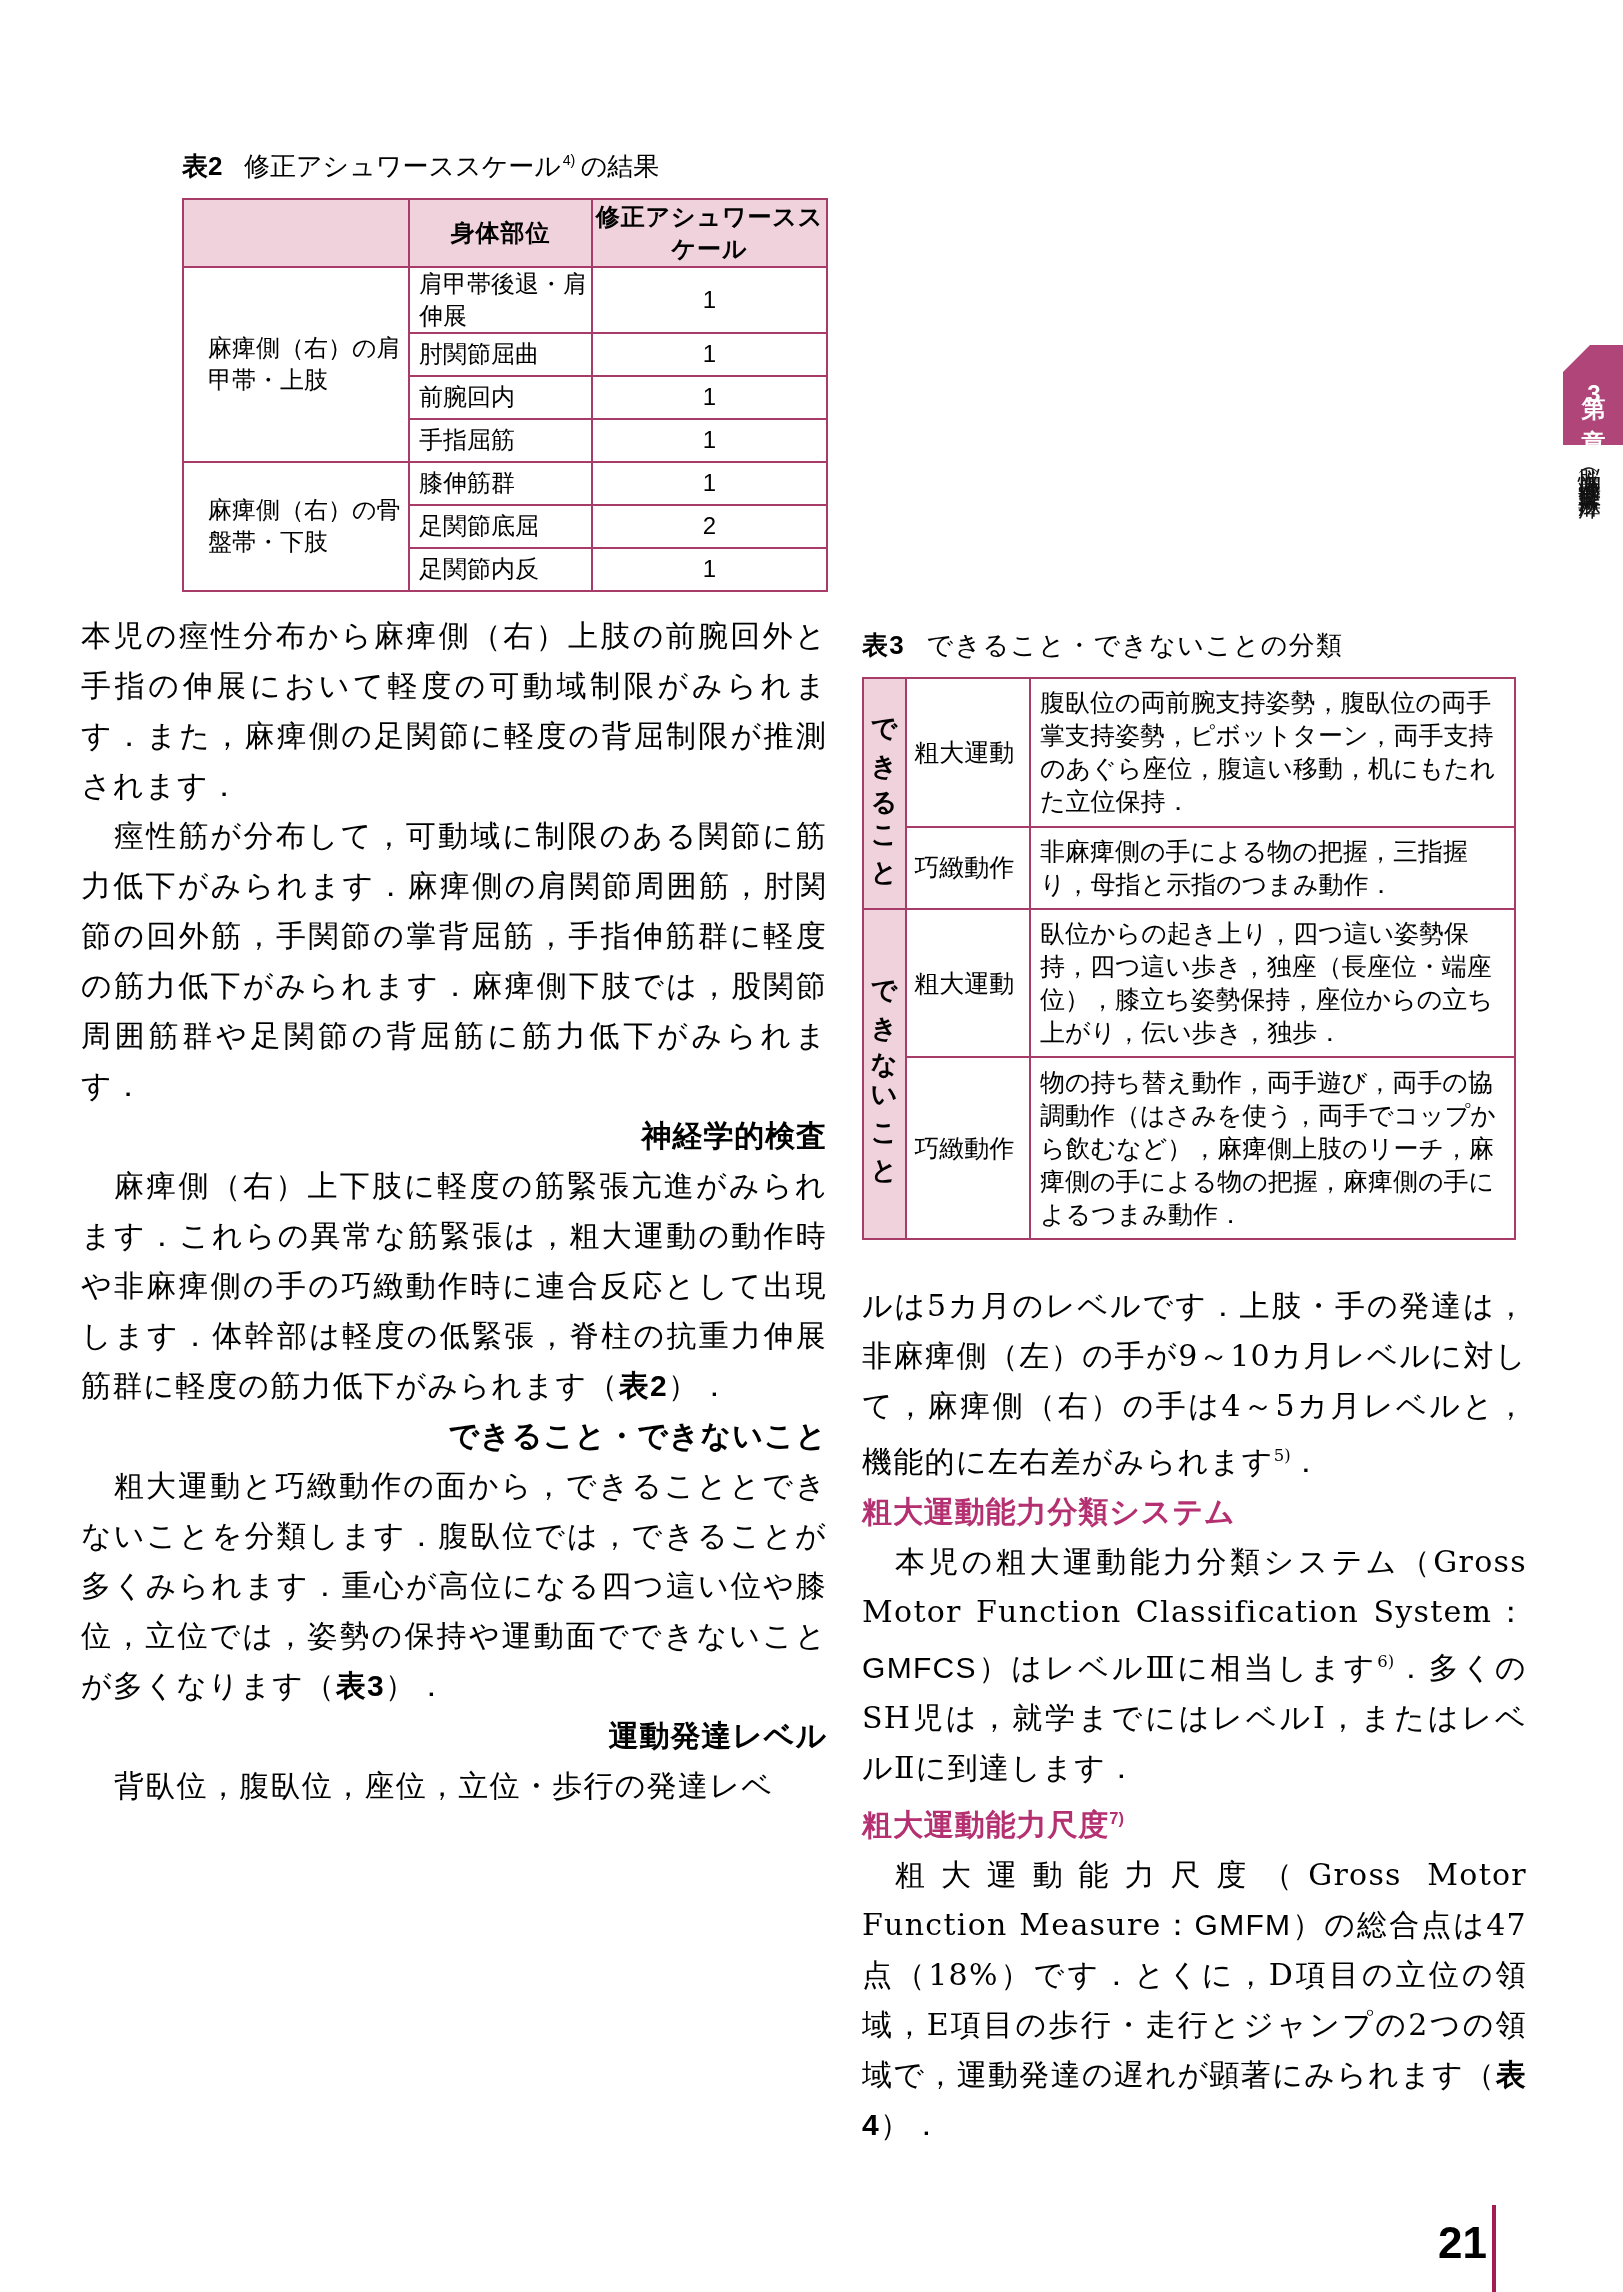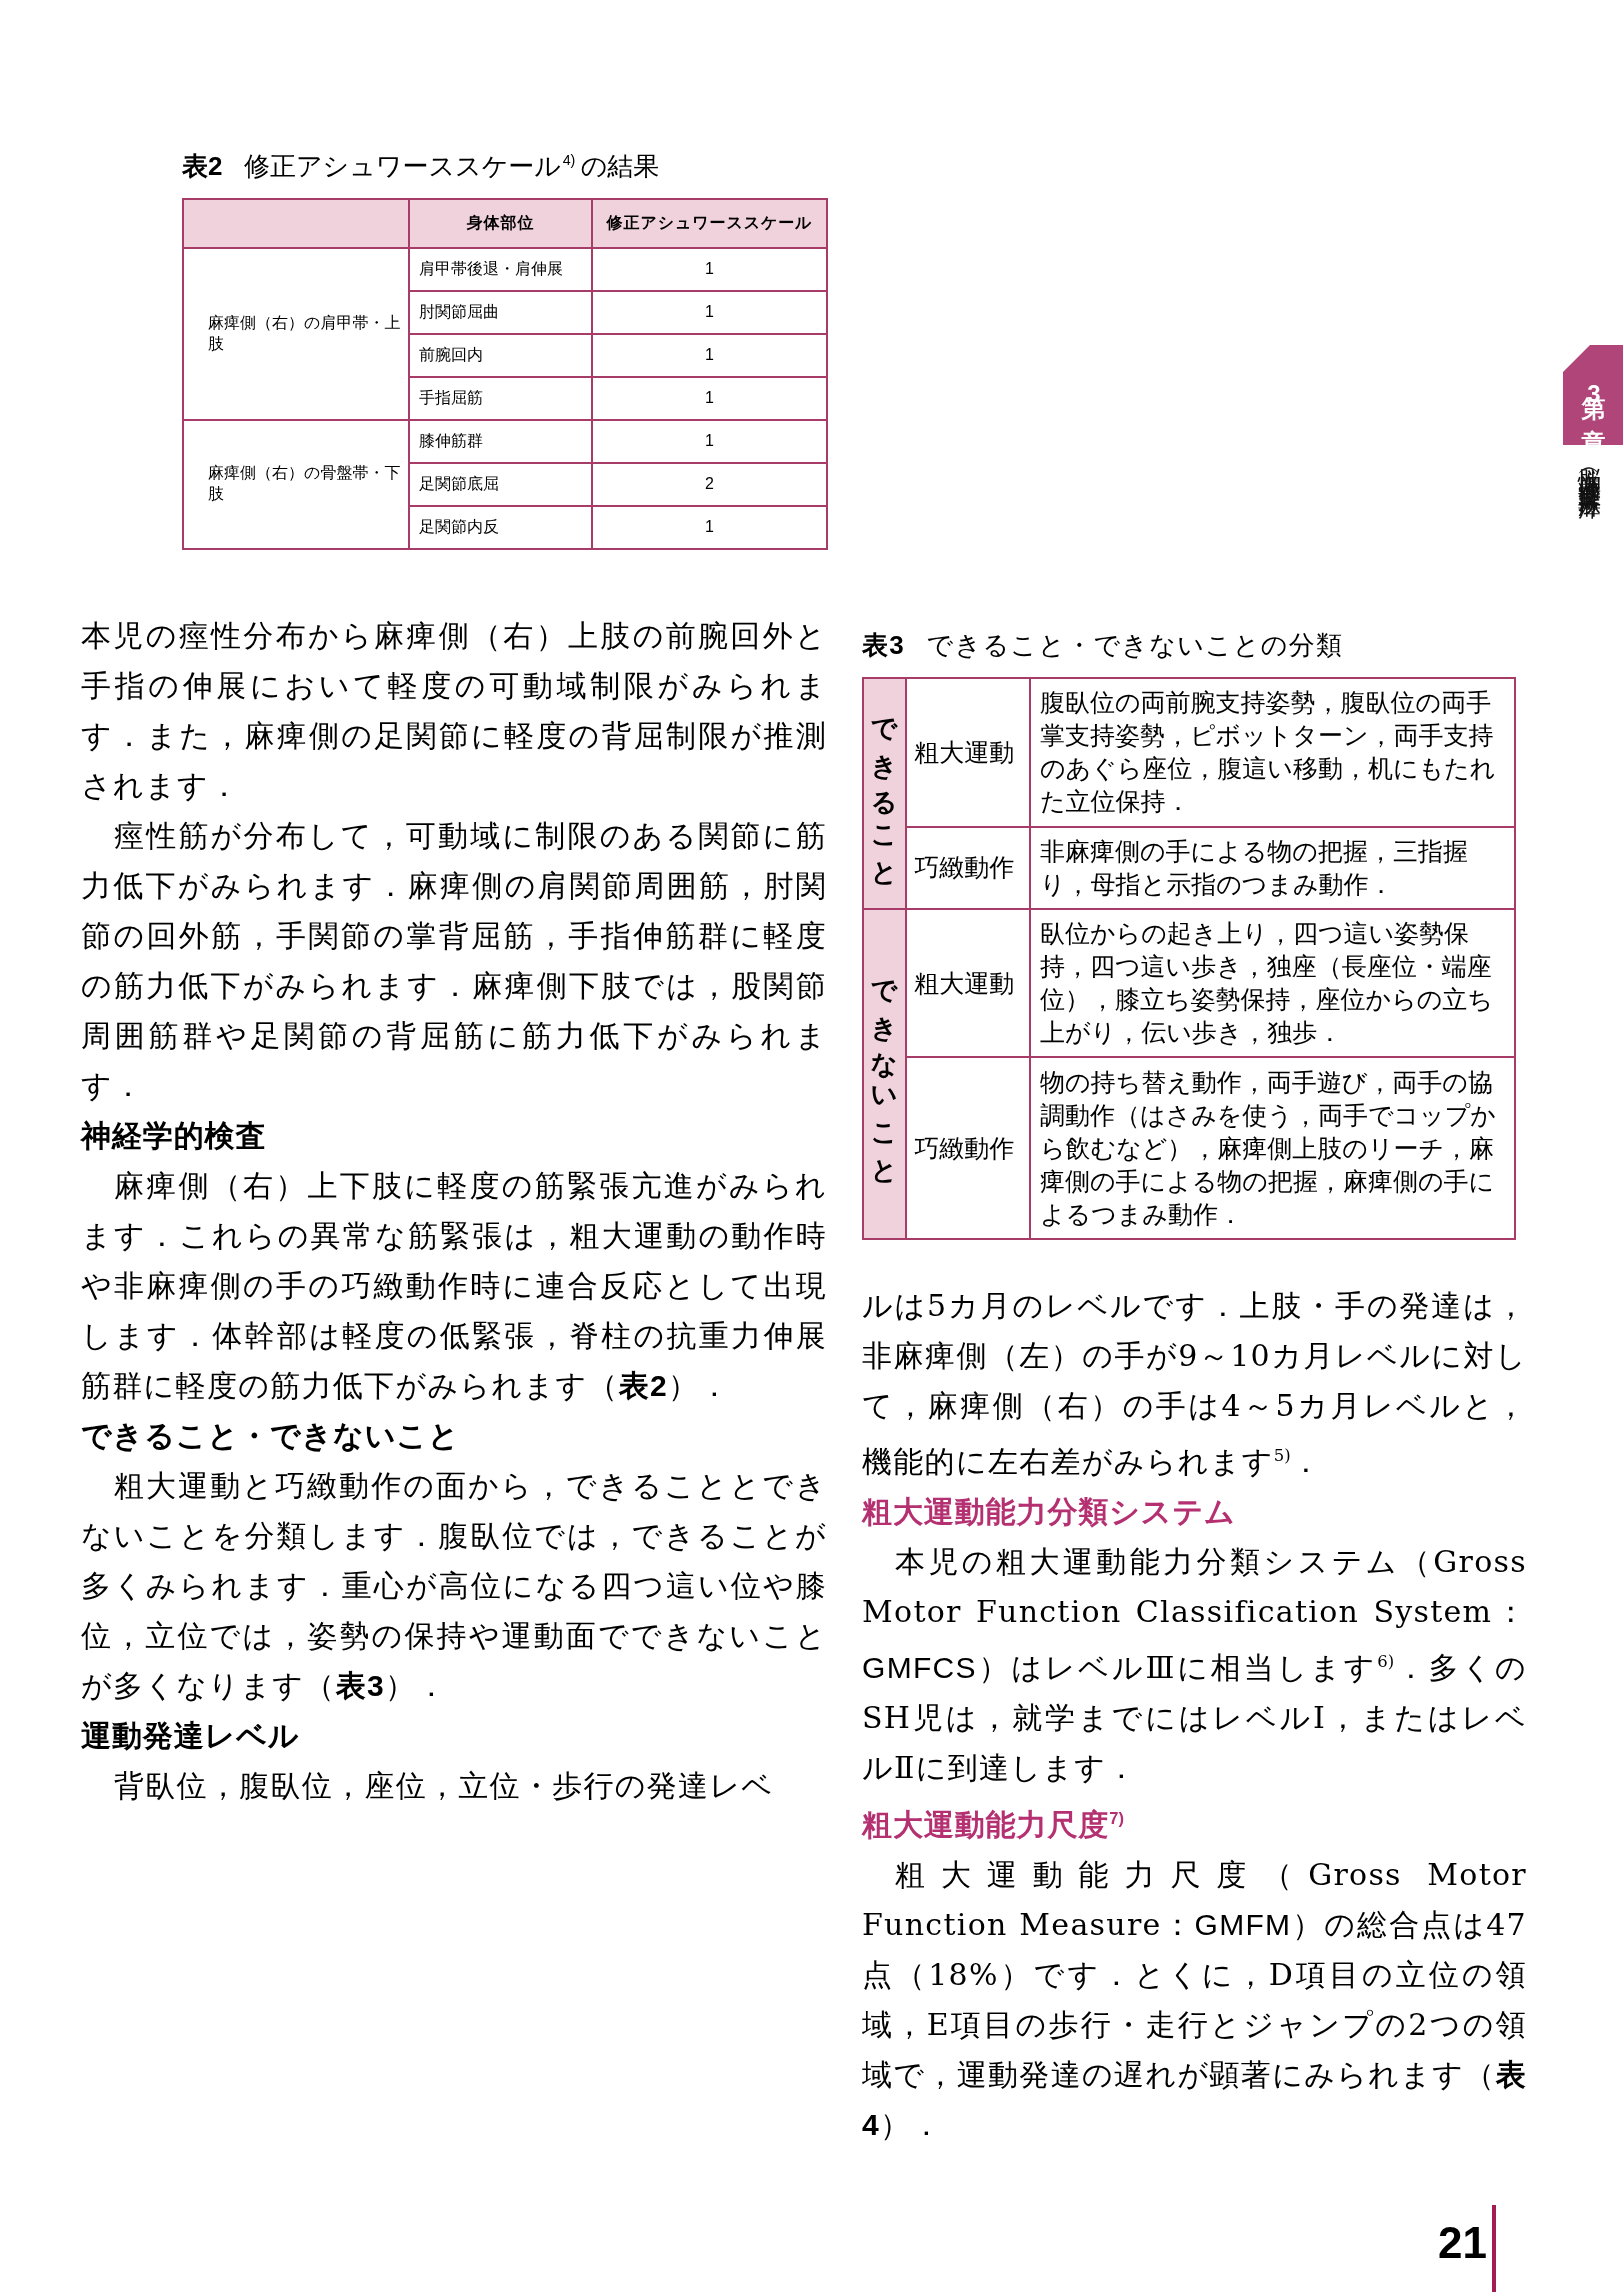--- a/index.html
+++ b/index.html
@@ -7,36 +7,36 @@
         font-family:"DejaVu Serif",serif;color:#000;overflow:hidden;}
 
   
   .tcap{font-family:"Liberation Sans",sans-serif;font-size:26px;line-height:36px;margin:0 0 14.3px 0;}
   .tcap .lbl{font-weight:bold;margin-right:21.5px;}
   .tcap .sup{font-size:0.55em;vertical-align:super;margin:0 5.4px 0 1.8px;}
 
   
   .t2area{position:absolute;left:182px;top:142px;width:588px;}
   table.t2{border-collapse:collapse;table-layout:fixed;width:643px;
-           font-family:"Liberation Sans",sans-serif;font-size:16px;}
+           font-family:"Liberation Sans",sans-serif;font-size:24px;}
   .t2 th,.t2 td{border:2.7px solid #a63c67;overflow:hidden;}
   .t2 th{background:#f0d2dc;height:45px;font-weight:bold;text-align:center;letter-spacing:0.9px;}
   .t2 td{height:41px;padding:0 3.6px 0 9px;text-align:left;}
   .t2 td.grp{padding-left:24px;}
   .t2 td.val{text-align:center;padding:0;}
 
   
   .leftcol{position:absolute;left:81px;top:611px;width:746px;
            font-size:30px;line-height:50px;text-align:justify;letter-spacing:1.3px;}
   .rightcol{position:absolute;left:862px;top:627px;width:665px;
             font-size:30px;line-height:50px;text-align:justify;letter-spacing:1.3px;}
   .leftcol p,.rightcol p{margin:0;}
   p.ind{text-indent:33px;}
   h2.bk{font-family:"Liberation Sans",sans-serif;font-weight:bold;font-size:30px;
-        line-height:50px;margin:0;letter-spacing:0.9px;text-align:left;}
+        line-height:50px;margin:0;letter-spacing:0.9px;text-align:right;}
   h3.pinkh{font-family:"Liberation Sans",sans-serif;font-weight:bold;font-size:30px;
         line-height:50px;margin:0;color:#b43071;letter-spacing:0.9px;text-align:left;}
   b.ref{font-family:"Liberation Sans",sans-serif;font-weight:bold;}
   .sup{font-size:0.55em;vertical-align:super;letter-spacing:0;}
   .pinktxt{color:#000000;font-family:"Liberation Sans",sans-serif;}
 
   
   table.t3{border-collapse:collapse;table-layout:fixed;width:651px;margin-top:1.8px;
            font-family:"Liberation Sans",sans-serif;font-size:25px;line-height:33px;
            text-align:left;letter-spacing:0;}

